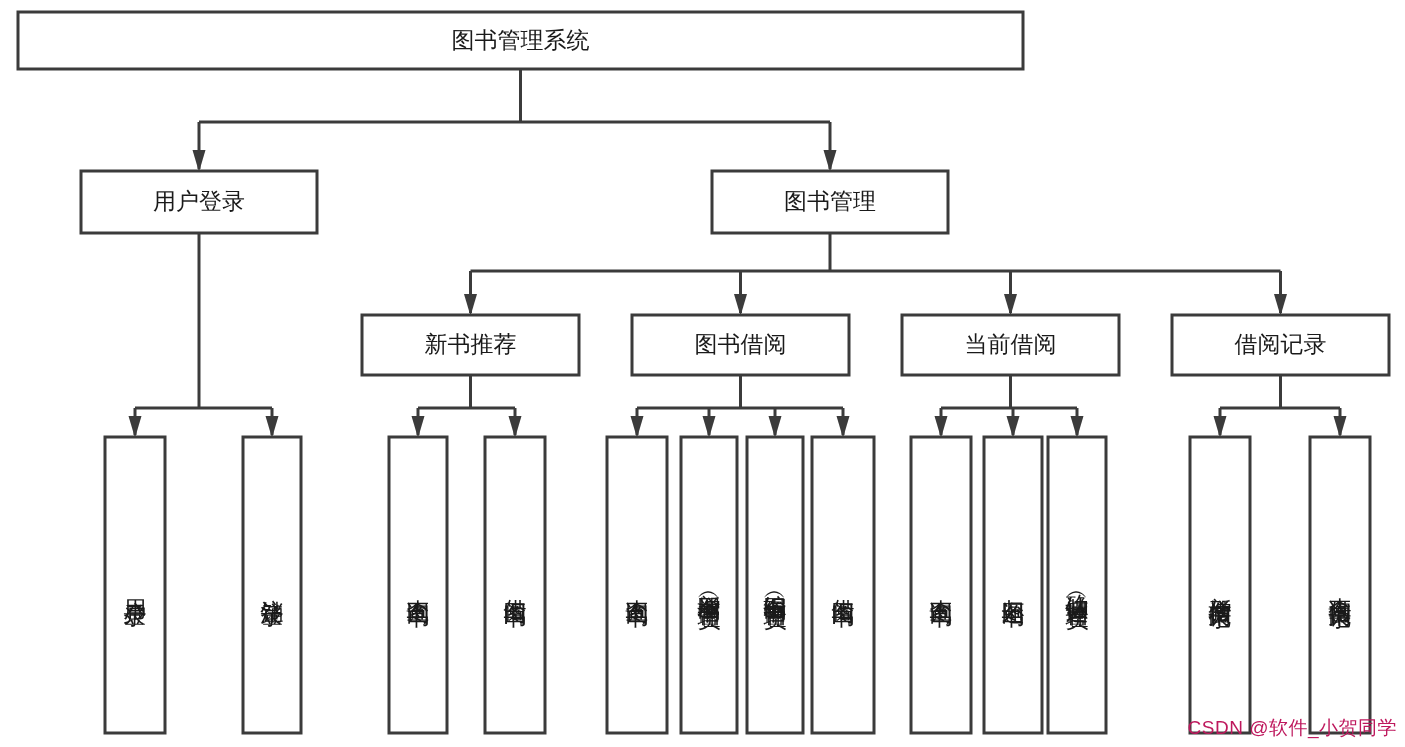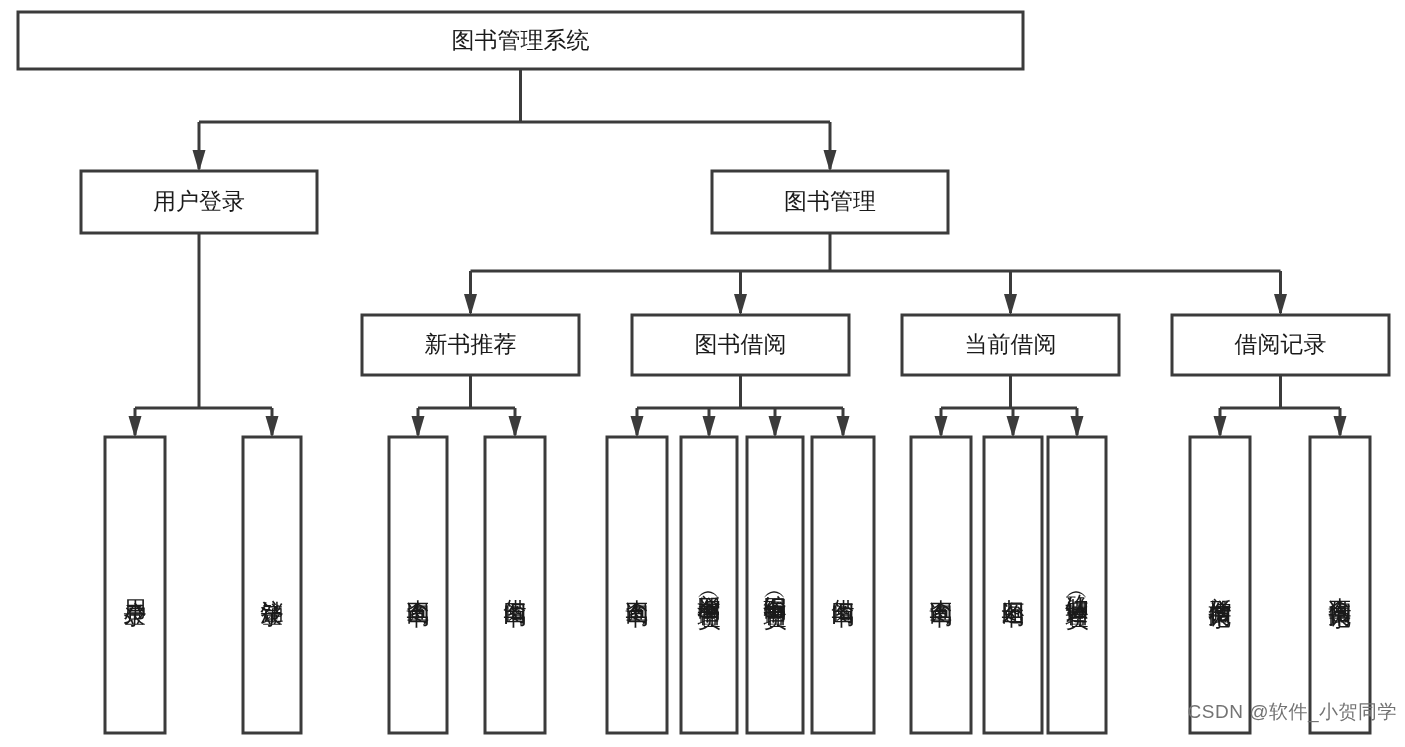--- a/index.html
+++ b/index.html
@@ -61,24 +61,24 @@
     font-size: 23px;
     line-height: 1.18;
     letter-spacing: 2px;
     color: #1a1a1a;
     white-space: nowrap;
     text-align: center;
   }
   .watermark {
     position: absolute;
     right: 8px;
-    bottom: 22px;
+    bottom: 6px;
     font-family: "Liberation Sans", "DejaVu Sans", sans-serif;
     font-size: 19px;
-    color: #737373;
+    color: #be185d;
     letter-spacing: 0.5px;
     white-space: nowrap;
   }
 </style>
 </head>
 <body>
 
 <div id="diagram-root">
 
   <svg class="diagram-canvas" viewBox="0 0 1405 747">

